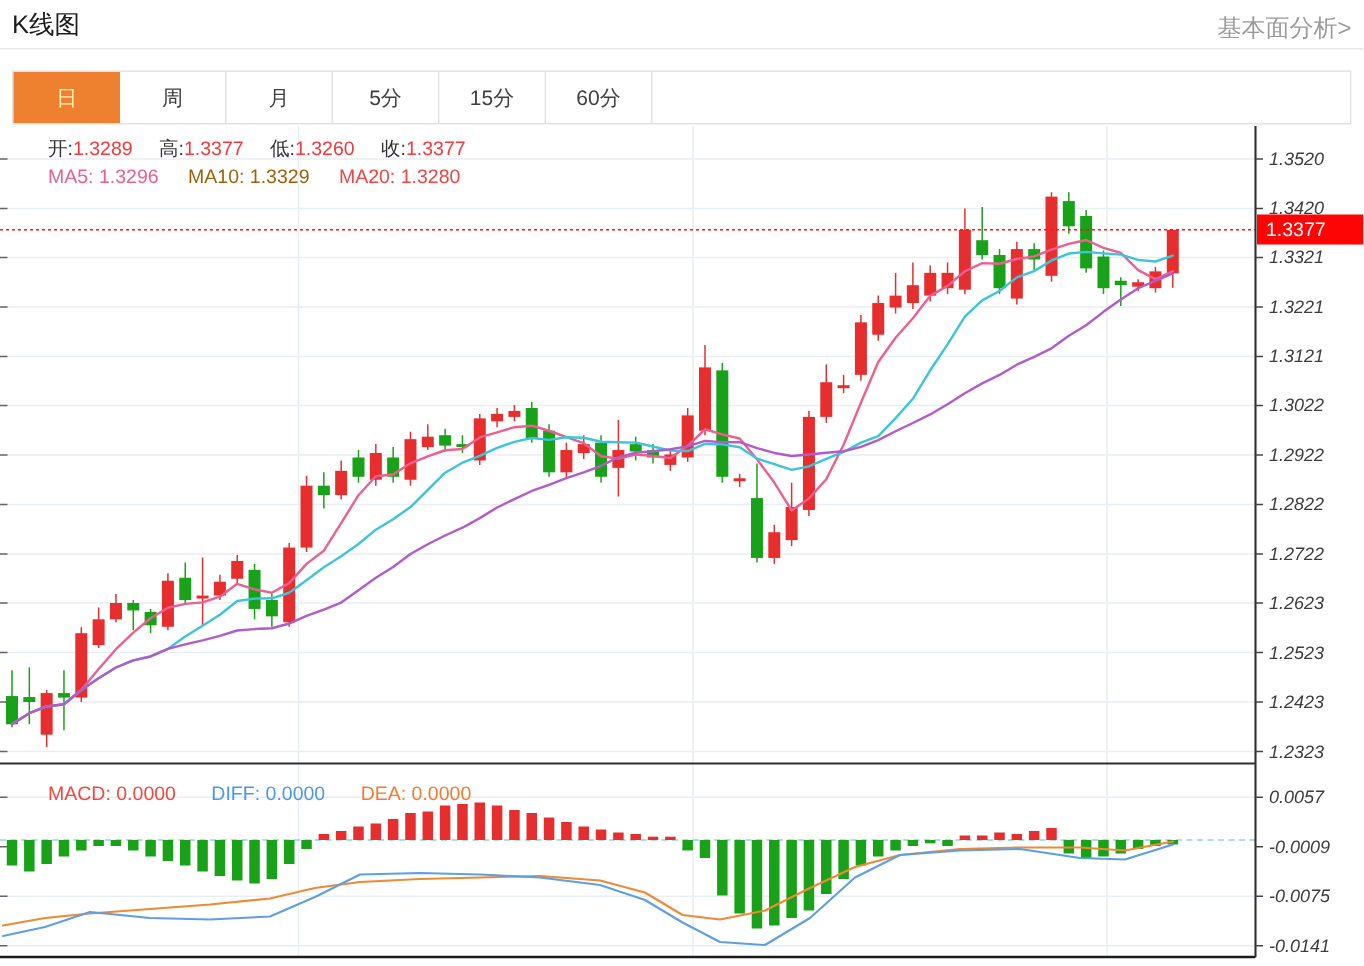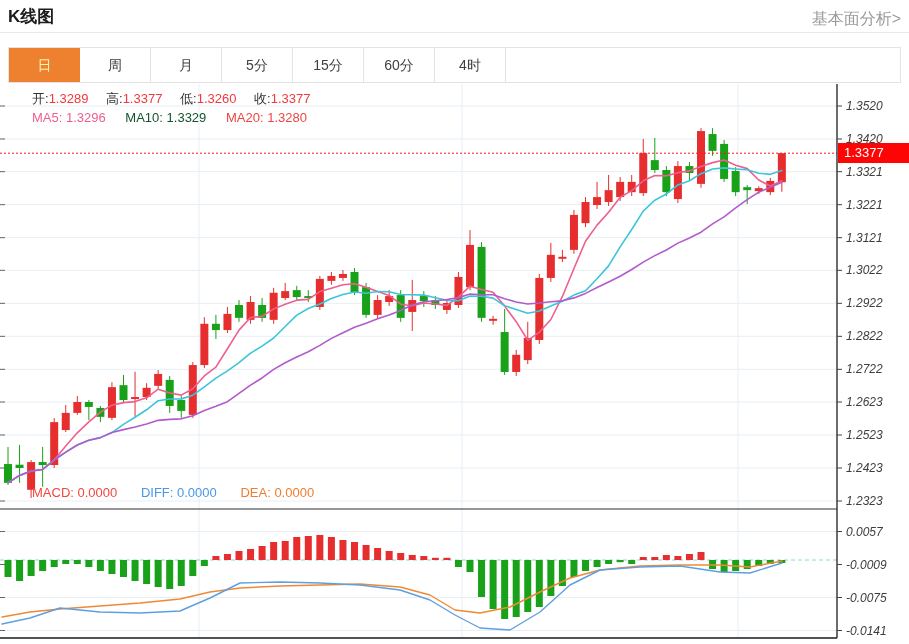--- a/index.html
+++ b/index.html
@@ -1,32 +1,32 @@
 <!DOCTYPE html>
 <html><head>
 <meta charset="utf-8">
 <style>
   html,body{margin:0;padding:0;background:#fff;}
   body{width:909px;height:644px;position:relative;overflow:hidden;
        font-family:"Liberation Sans","DejaVu Sans",sans-serif;-webkit-font-smoothing:antialiased;}
   .abs{position:absolute;}
-  #page-title{left:8px;top:5px;font-size:17px;font-weight:bold;color:#1b1b1b;}
+  #page-title{left:8px;top:5px;font-size:17px;font-weight:normal;color:#1b1b1b;}
   #fund-link{right:8px;top:9px;font-size:16px;color:#9a9a9a;cursor:pointer;}
   #header-divider{left:0;top:32px;width:909px;height:1px;background:#e9e9e9;}
   #tab-row{left:8px;top:47px;width:893px;height:36px;display:flex;border:1px solid #e3e3e3;background:#fff;box-sizing:border-box;}
   .tab{width:71px;height:100%;line-height:34px;text-align:center;font-size:14px;color:#404040;
        border-right:1px solid #e3e3e3;cursor:pointer;box-sizing:border-box;}
   .tab.active{background:#ee8130;color:#fbf3ae;border-right:none;}
   .legend-row{left:12px;font-size:13px;white-space:nowrap;margin-left:20px;}
   #ohlc-row{top:90px;color:#333;}
   #ohlc-row .val{color:#f4383c;margin-right:14px;}
   #ma-row{top:110px;}
-  #macd-row{top:485px;}
+  #macd-row{top:521px;}
   .ma5{color:#ee5f90;margin-right:16px;}
-  .ma10{color:#14532d;margin-right:16px;}
+  .ma10{color:#a16207;margin-right:16px;}
   .ma20{color:#ef4444;}
   .macd-m{color:#f4453f;margin-right:20px;}
   .macd-diff{color:#4a97e8;margin-right:20px;}
   .macd-dea{color:#f07c30;}
   #price-tag{left:838px;top:143px;width:71px;height:20px;background:#fe0505;color:#fff;
              font-size:13px;line-height:20px;padding-left:6px;box-sizing:border-box;}
   #chart-wrap{left:0;top:84px;width:760px;height:560px;font-style:italic;}
 </style>
 </head>
 <body>
@@ -35,21 +35,20 @@
 <div class="abs" id="fund-link">基本面分析&gt;</div>
 <div class="abs" id="header-divider"></div>
 
 <div class="abs" id="tab-row">
   <div class="tab active">日</div>
   <div class="tab">周</div>
   <div class="tab">月</div>
   <div class="tab">5分</div>
   <div class="tab">15分</div>
   <div class="tab">60分</div>
-  <div class="tab">4时</div>
 </div>
 
 <div class="abs" id="chart-wrap">
   <svg id="chart-svg" width="909" height="560" viewBox="0 84 909 560">
       <g>
         <line x1="0" y1="106" x2="837" y2="106" stroke="#e8eef5" stroke-width="1"></line>
         <line x1="0" y1="106" x2="5" y2="106" stroke="#666" stroke-width="1"></line>
         <line x1="0" y1="138.99916457811196" x2="837" y2="138.99916457811196" stroke="#e8eef5" stroke-width="1"></line>
         <line x1="0" y1="138.99916457811196" x2="5" y2="138.99916457811196" stroke="#666" stroke-width="1"></line>
         <line x1="0" y1="171.66833751044283" x2="837" y2="171.66833751044283" stroke="#e8eef5" stroke-width="1"></line>

